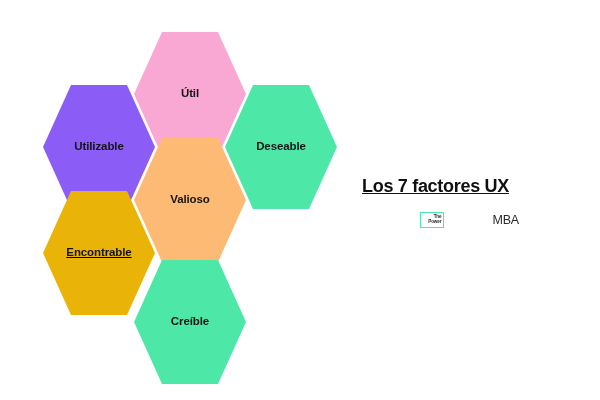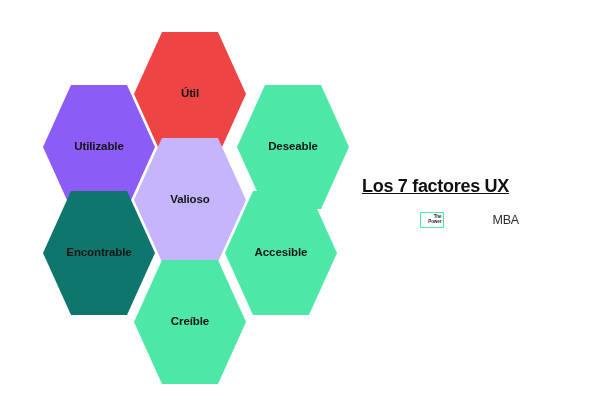--- a/index.html
+++ b/index.html
@@ -50,21 +50,21 @@
     letter-spacing: -0.1px;
     text-align: center;
     line-height: 1;
     white-space: nowrap;
     pointer-events: none;
   }
 
   
   .hex.pos-top      { left: 101px; top: 0px;   }
   .hex.pos-upleft   { left: 10px;  top: 53px;  }
-  .hex.pos-upright  { left: 204px; top: 53px;  }
+  .hex.pos-upright  { left: 192px; top: 53px;  }
   .hex.pos-center   { left: 101px; top: 106px; }
   .hex.pos-lowleft  { left: 10px;  top: 159px; }
   .hex.pos-lowright { left: 192px; top: 159px; }
   .hex.pos-bottom   { left: 101px; top: 228px; }
 
   
   #infoblock {
     position: absolute;
     left: 362px;
     top: 176px;
@@ -126,43 +126,40 @@
     line-height: 1;
   }
 </style>
 </head>
 <body style="background: rgb(255, 255, 255);">
 
 <div id="canvas">
 
   <div id="honeycomb">
 
-    <div class="hex pos-top" style="background: #ef4444;">
+    <div class="hex pos-top" style="background: #f9a8d4;">
       <span class="hex-label" style="color: rgb(21, 21, 21);">Útil</span>
     </div>
 
     <div class="hex pos-upleft" style="background: #8b5cf6;">
       <span class="hex-label" style="color: rgb(21, 21, 21);">Utilizable</span>
     </div>
 
     <div class="hex pos-upright" style="background: rgb(77, 232, 168);">
       <span class="hex-label" style="color: rgb(21, 21, 21);">Deseable</span>
     </div>
 
-    <div class="hex pos-center" style="background: #c4b5fd;">
+    <div class="hex pos-center" style="background: #fdba74;">
       <span class="hex-label" style="color: rgb(21, 21, 21);">Valioso</span>
     </div>
 
-    <div class="hex pos-lowleft" style="background: #0f766e;">
+    <div class="hex pos-lowleft" style="background: #eab308; text-decoration: underline;">
       <span class="hex-label" style="color: rgb(21, 21, 21);">Encontrable</span>
     </div>
 
-    <div class="hex pos-lowright" style="background: rgb(77, 232, 168);">
-      <span class="hex-label" style="color: rgb(21, 21, 21);">Accesible</span>
-    </div>
 
     <div class="hex pos-bottom" style="background: rgb(77, 232, 168);">
       <span class="hex-label" style="color: rgb(21, 21, 21);">Creíble</span>
     </div>
 
   </div>
 
   <div id="infoblock">
     <div id="page-title" style="color: rgb(16, 16, 16);">Los 7 factores UX</div>
 

